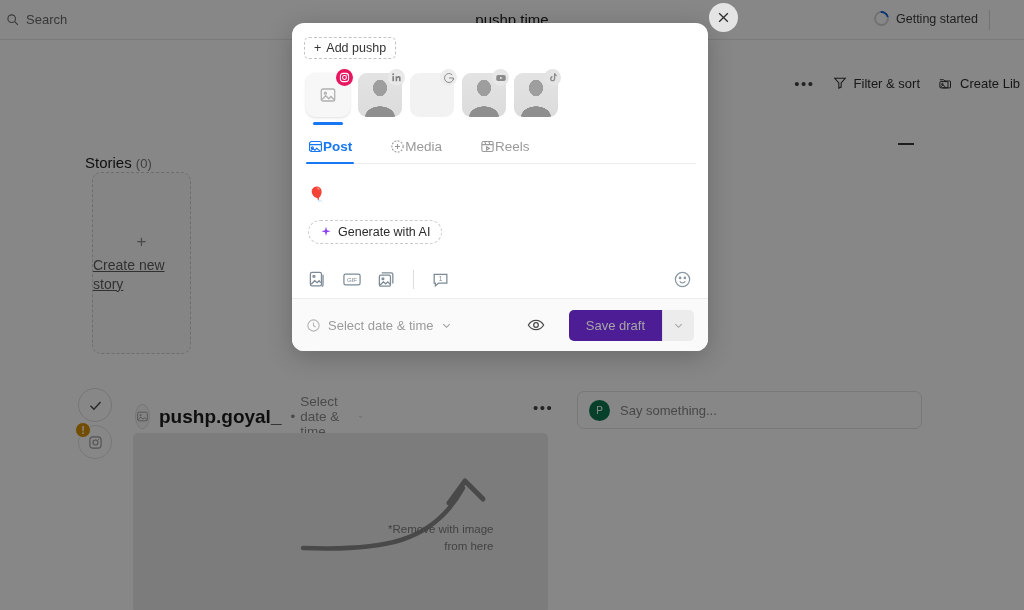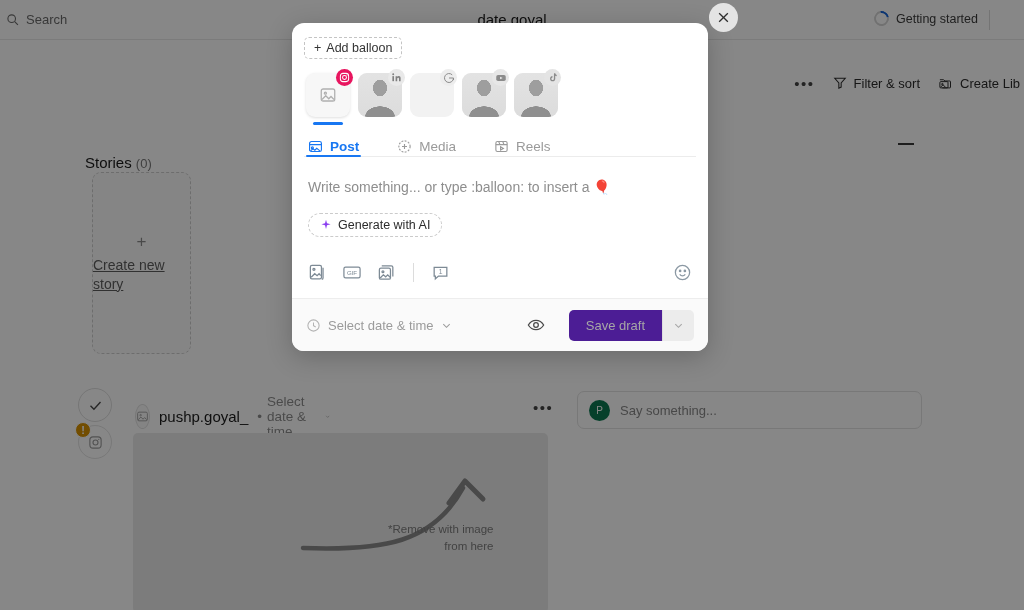--- a/index.html
+++ b/index.html
@@ -105,21 +105,21 @@
   }
   .post-head {
     position: absolute; left: 57px; top: 6px;
     display: flex; align-items: center; gap: 9px;
   }
   .acct-icon {
     width: 25px; height: 25px; border-radius: 50%;
     border: 1px solid #e0e0e0; background: #fafafa;
     display: flex; align-items: center; justify-content: center;
   }
-  .acct-name { font-size: 15px; font-weight: normal; color: #1b1b1b; }
+  .acct-name { font-size: 19px; font-weight: bold; color: #1b1b1b; }
   .acct-sched { font-size: 13.5px; color: #8d8d8d; display: flex; align-items: center; gap: 5px; }
   .post-dots {
     position: absolute; left: 455px; top: 11px;
     color: #444; font-size: 15px; letter-spacing: 1.5px;
   }
   .post-preview {
     position: absolute; left: 55px; top: 45px;
     width: 415px; height: 180px;
     background: #ebebeb; border-radius: 5px; overflow: hidden;
   }
@@ -206,22 +206,22 @@
     width: 30px; height: 3px; border-radius: 2px;
     background: #1877f2; margin-top: 5px;
   }
 
   
   .tabs {
     display: flex; gap: 38px; margin-top: 14px; padding-left: 4px;
     border-bottom: 1px solid #ececec;
   }
   .tab {
-    display: flex; align-items: center; gap: 7px;
-    font-size: 13.5px; color: #9a9a9a; padding-bottom: 2px;
+    display: flex; align-items: center; 
+    font-size: 13.5px; color: #9a9a9a; padding-bottom: 9px;
     cursor: pointer; position: relative;
   }
   .tab.active { color: #1877f2; font-weight: bold; }
   .tab.active::after {
     content: ""; position: absolute; left: -2px; right: -2px; bottom: -1px;
     height: 2.5px; background: #1877f2; border-radius: 2px;
   }
 
   
   .composer { padding: 22px 4px 0 4px; flex: 1; }
@@ -275,21 +275,21 @@
   <div id="backdrop">
 
     <div class="topbar">
       <div class="search-wrap">
         <svg width="13" height="13" viewBox="0 0 24 24" fill="none" stroke="#6b6b6b" stroke-width="2">
           <circle cx="10.5" cy="10.5" r="7"></circle>
             <line x1="16" y1="16" x2="22" y2="22"></line>
         </svg>
         <span>Search</span>
       </div>
-      <div class="topbar-center">date.goyal</div>
+      <div class="topbar-center">pushp.time</div>
       <div class="getting-started">
         <span class="ring"></span>
         <span>Getting started</span>
       </div>
       <div class="topbar-divider"></div>
     </div>
 
     <div class="toolbar2">
       <span class="dots-h">•••</span>
       <div class="tb-item">
@@ -378,21 +378,21 @@
       <line x1="4" y1="4" x2="20" y2="20"></line>
         <line x1="20" y1="4" x2="4" y2="20"></line>
     </svg>
   </div>
 
   <div class="modal">
     <div class="modal-body">
 
       <div class="add-labels">
         <span>+</span>
-        <span>Add balloon</span>
+        <span>Add pushp</span>
       </div>
 
       <div class="accounts">
 
         <div class="acct">
           <div class="acct-tile sel">
             <svg width="18" height="18" viewBox="0 0 24 24" fill="none" stroke="#b0b0b0" stroke-width="1.7">
               <rect x="3" y="4" width="18" height="16" rx="2.5"></rect>
                 <circle cx="8.5" cy="9.5" r="1.4"></circle>
               <path d="M4 18l5-5 4 4 3-3 4 4"></path>
@@ -479,21 +479,20 @@
               <path d="M3 9h18"></path>
             <path d="M7.5 4l2 5M14 4l2 5"></path>
               <path d="M10.5 12.5l4.5 2.6-4.5 2.6z"></path>
           </svg>
           <span>Reels</span>
         </div>
       </div>
 
       <div class="composer">
         <div class="placeholder">
-          <span>Write something... or type :balloon: to insert a</span>
           <span>🎈</span>
         </div>
 
         <div class="gen-ai">
           <svg width="12" height="12" viewBox="0 0 24 24" fill="#8b3ff0">
             <path d="M12 1.5l2 7.2 7.2 2-7.2 2-2 7.2-2-7.2-7.2-2 7.2-2z"></path>
           </svg>
           <span>Generate with AI</span>
         </div>
 

